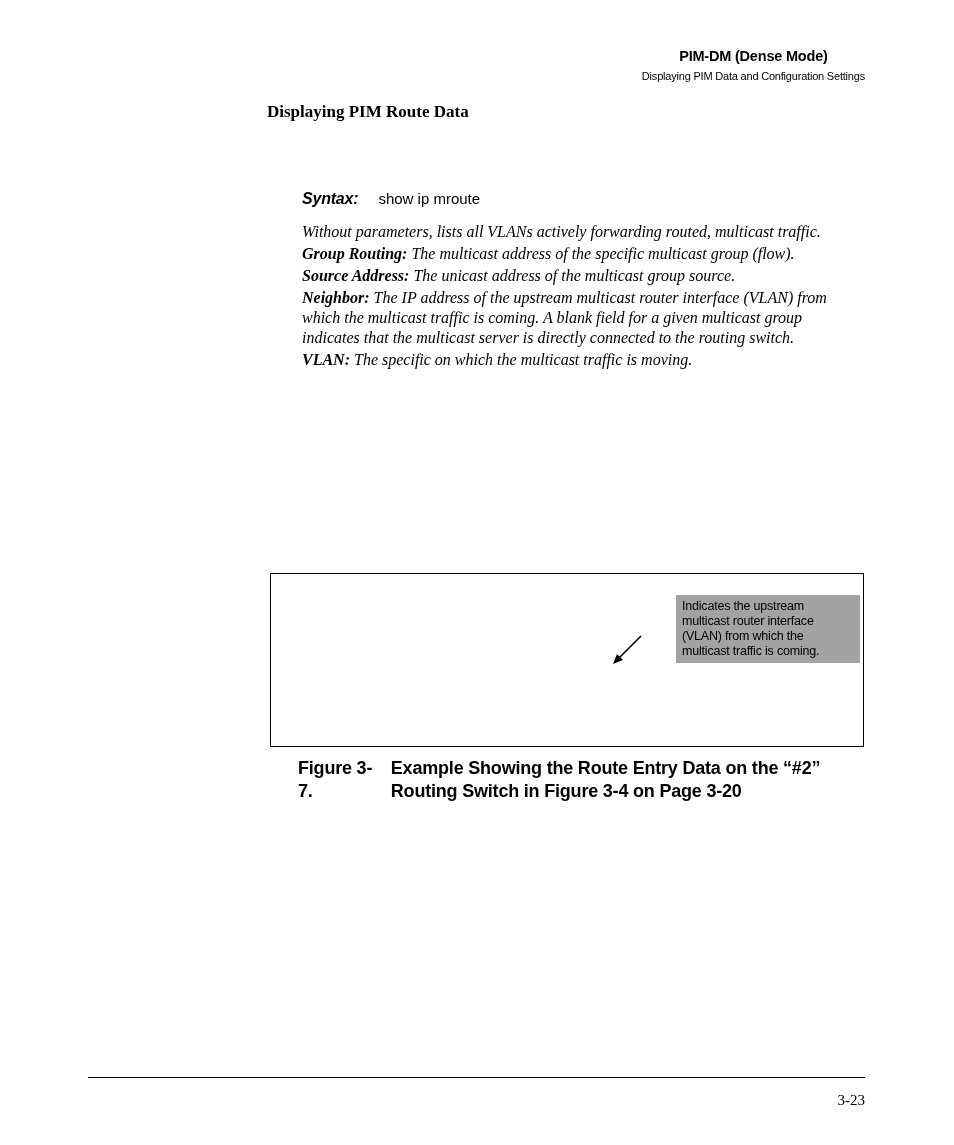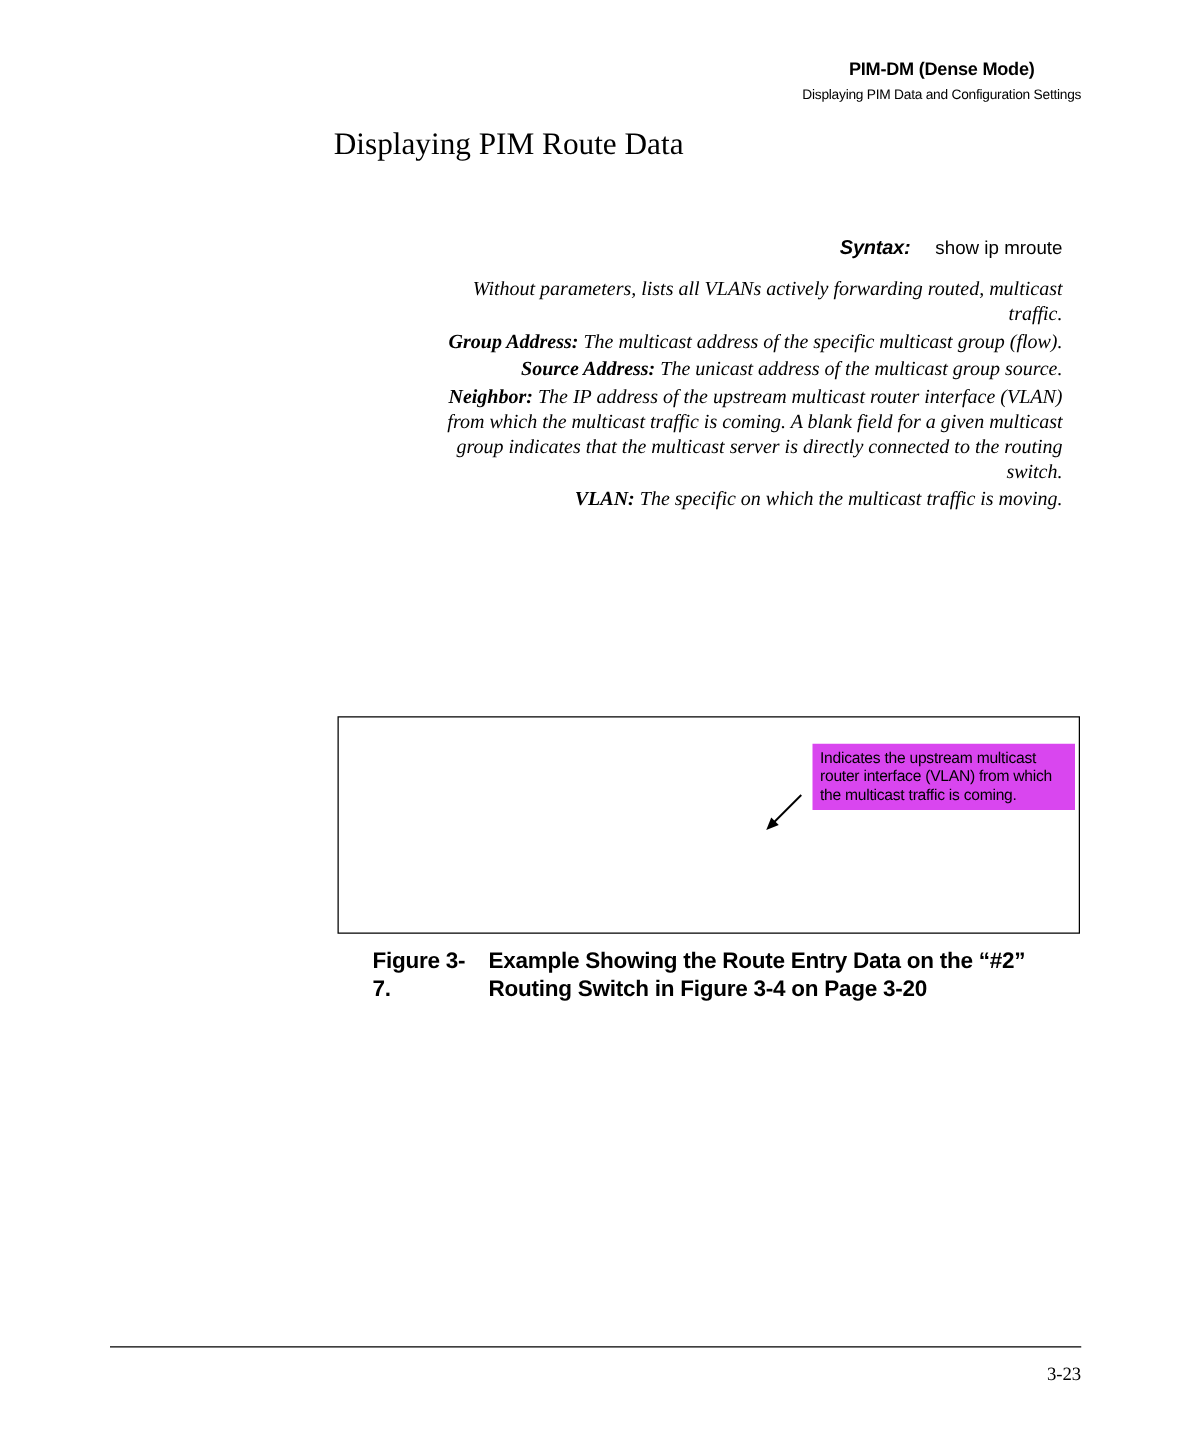--- a/index.html
+++ b/index.html
@@ -31,43 +31,41 @@
   }
   .header .section {
     font-size: 11px;
     line-height: 1.25;
     margin-top: 5px;
   }
   .title {
     position: absolute;
     left: 267px;
     top: 102px;
-    font-size: 25px;
-    font-weight: 400;
+    font-size: 17px;
+    font-weight: 700;
   }
   .syntax-block {
     position: absolute;
-    left: 290px;
+    left: 302px;
     top: 190px;
     width: 560px;
-    text-align: right;
   }
   .syntax-row {
     font-size: 16px;
   }
   .syntax-label {
     font-weight: bold;
     font-style: italic;
   }
   .syntax-cmd {
     font-family: "Helvetica Neue", Helvetica, Arial, sans-serif;
     font-size: 15px;
   }
   .syntax-desc {
-    margin-left: 62px;
     margin-top: 14px;
     font-style: italic;
     font-size: 16px;
     line-height: 1.25;
   }
   .syntax-desc p {
     margin: 0 0 2px 0;
   }
   .bold-it {
     font-weight: bold;
@@ -86,25 +84,25 @@
     position: absolute;
     left: 270px;
     top: 573px;
     width: 594px;
     height: 174px;
     border: 1.5px solid #000;
     box-sizing: border-box;
   }
   .callout {
     position: absolute;
-    background: #d946ef;
+    background: #a3a3a3;
     padding: 4px 6px;
     font-size: 12.5px;
     line-height: 1.2;
-    width: 210px;
+    width: 184px;
     box-sizing: border-box;
   }
   .figure-box .callout {
     right: 3px;
     top: 21px;
   }
   .arrow-svg {
     position: absolute;
   }
   .figure-caption {
@@ -153,21 +151,21 @@
   <div class="title">Displaying PIM Route Data</div>
 
   <div class="syntax-block">
     <div class="syntax-row">
       <span class="syntax-label sans-cond">Syntax:</span>
       <span>&nbsp;&nbsp;&nbsp;</span>
       <span class="syntax-cmd">show ip mroute</span>
     </div>
     <div class="syntax-desc">
       <p>Without parameters, lists all VLANs actively forwarding routed, multicast traffic.</p>
-      <p><span class="bold-it">Group Address:</span><span> The multicast address of the specific multicast group (flow).</span></p>
+      <p><span class="bold-it">Group Routing:</span><span> The multicast address of the specific multicast group (flow).</span></p>
       <p><span class="bold-it">Source Address:</span><span> The  unicast address of the multicast group source.</span></p>
       <p><span class="bold-it">Neighbor:</span><span> The IP address of the upstream multicast router interface (VLAN) from which the multicast traffic is coming. A blank field for a given multicast group indicates that the multicast server is directly connected to the routing switch.</span></p>
       <p><span class="bold-it">VLAN:</span><span> The specific on which the multicast traffic is moving.</span></p>
     </div>
   </div>
 
 
   <div class="figure-box">
     <div class="callout sans-cond">Indicates the upstream multicast router interface (VLAN) from which the multicast traffic is coming.</div>
     <svg class="arrow-svg" style="left:340px; top:58px;" width="34" height="34">

